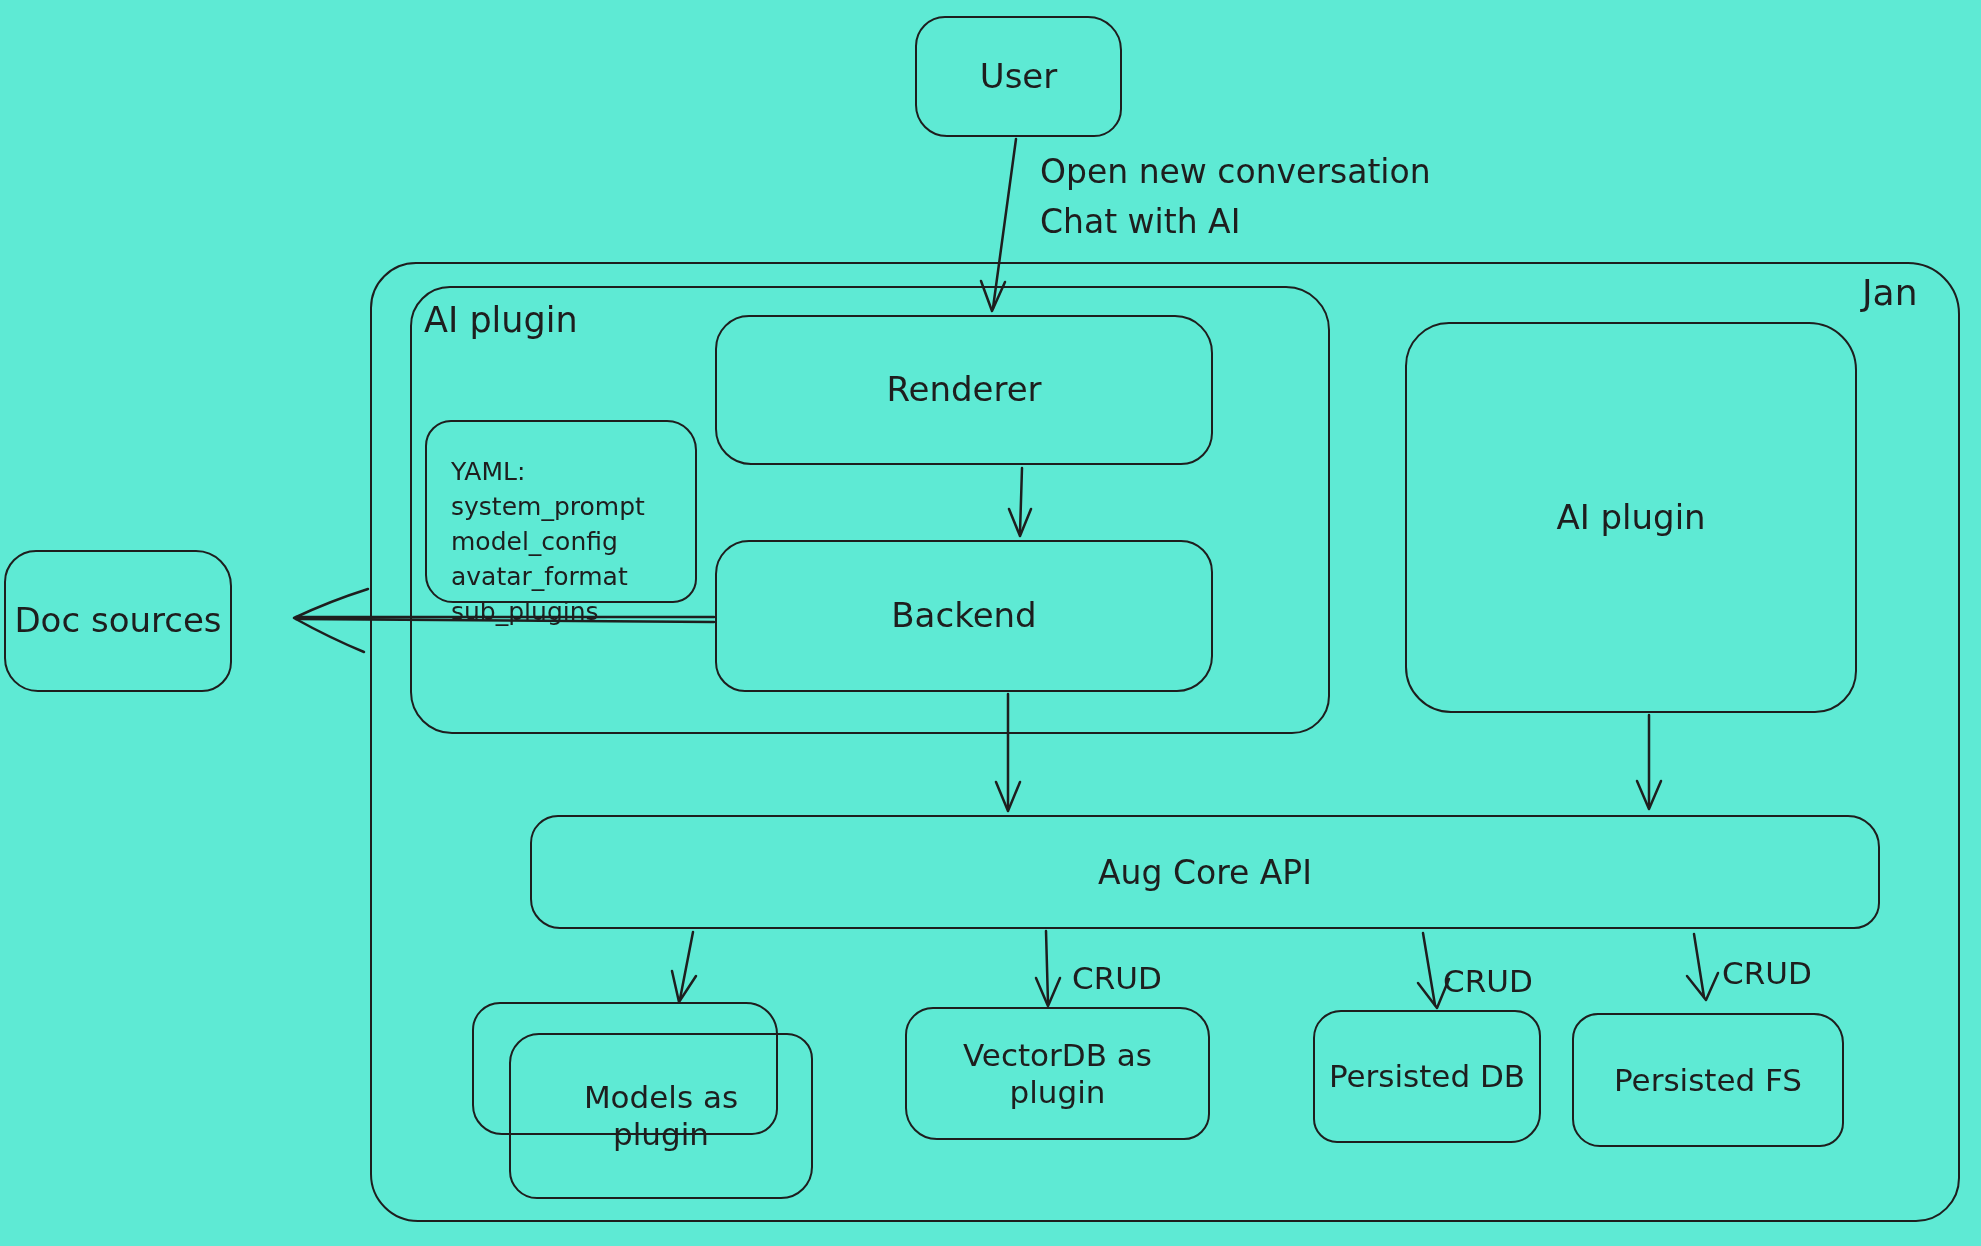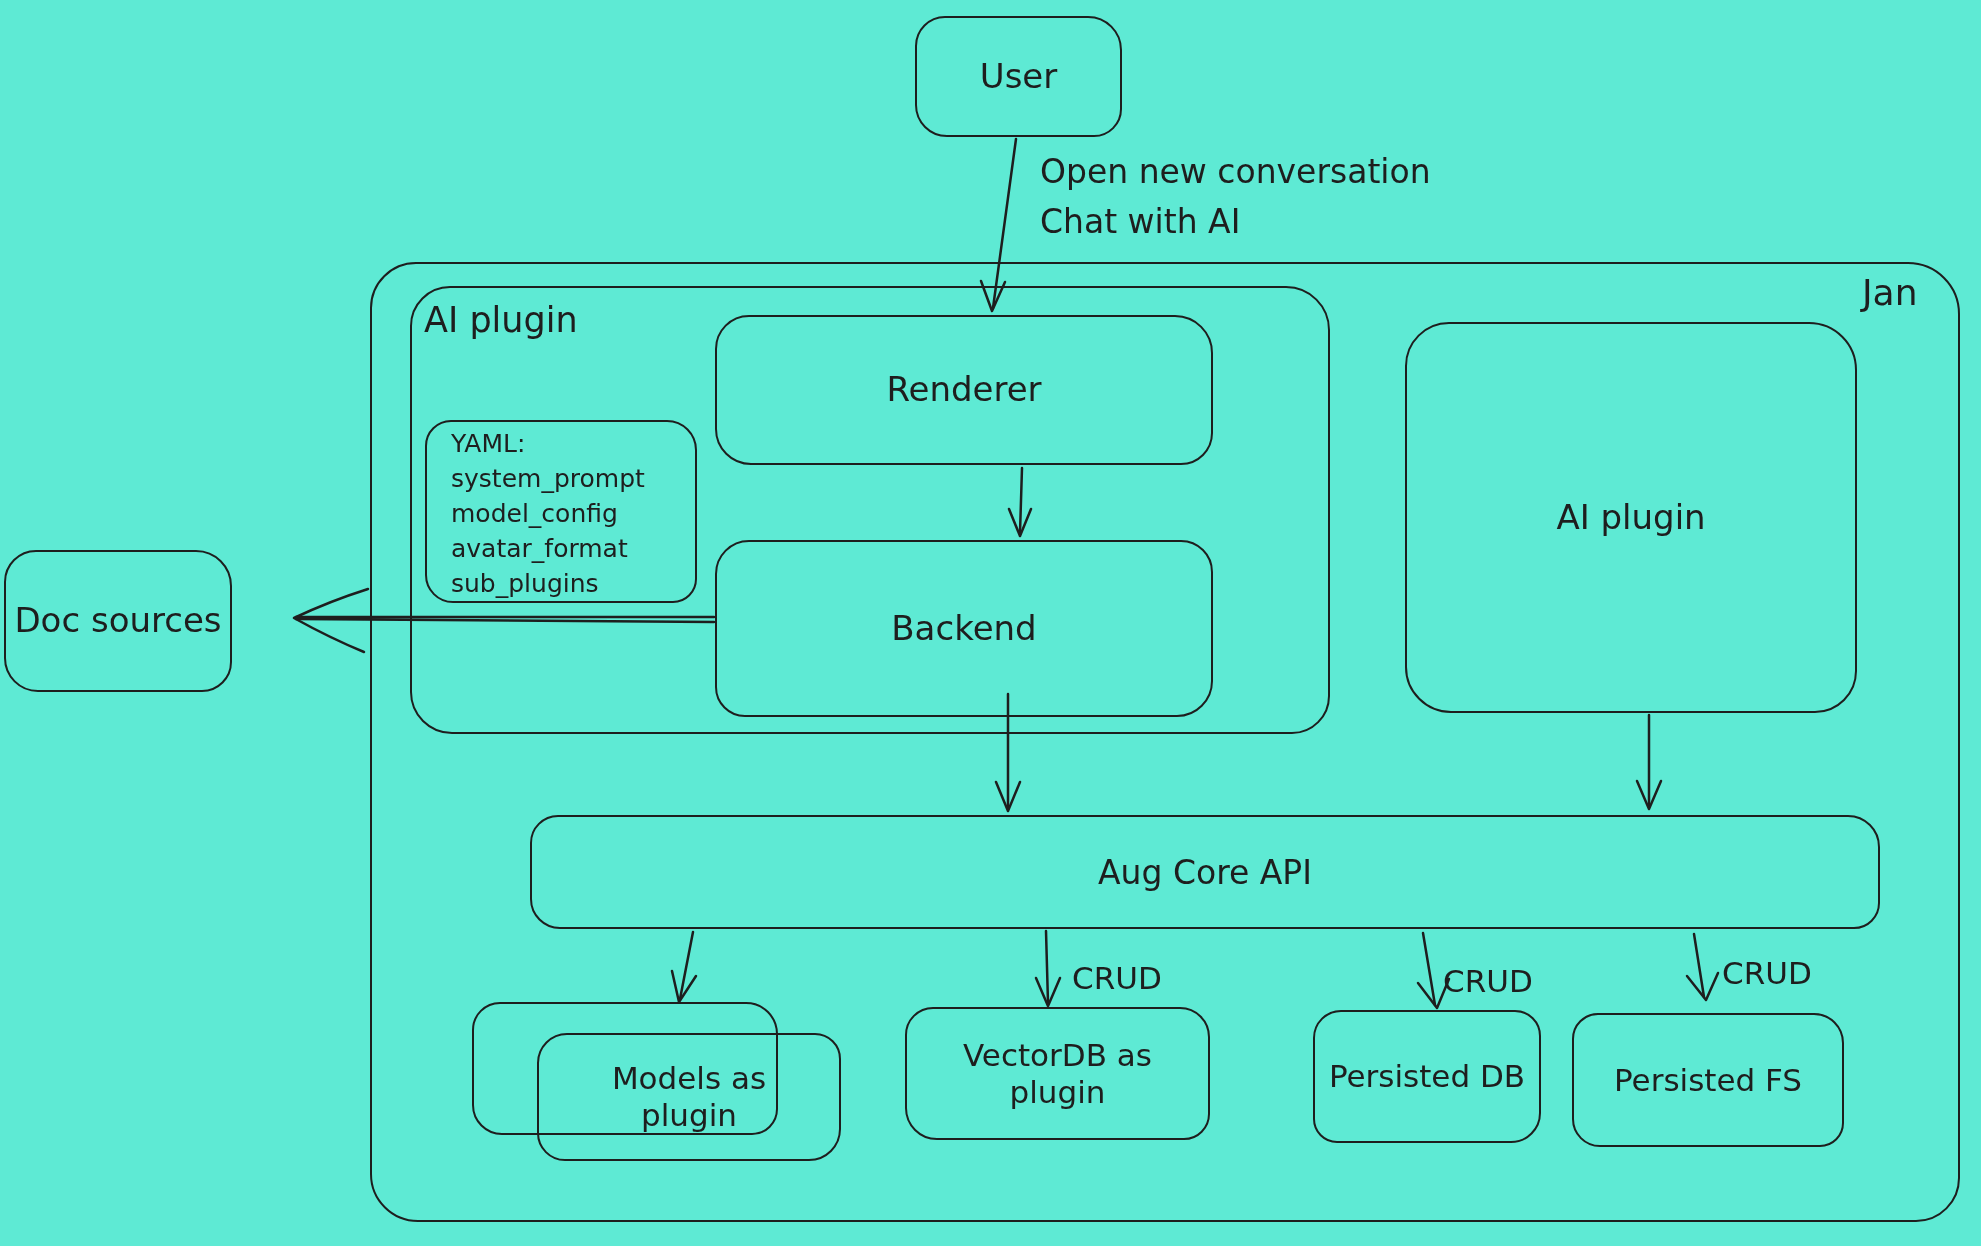--- a/index.html
+++ b/index.html
@@ -12,21 +12,21 @@
     display:flex;align-items:center;justify-content:center;text-align:center;
     color:#1e1e1e;box-sizing:border-box;
   }
   .node-label{font-size:34px;line-height:1.15;}
   .small-label{font-size:31px;line-height:1.18;}
   .edge-label{position:absolute;font-size:33px;color:#1e1e1e;white-space:nowrap;}
   .corner-label{position:absolute;font-size:35px;color:#1e1e1e;white-space:nowrap;}
   .yaml-box{
     position:absolute;border:2.4px solid #1e1e1e;border-radius:26px 30px 24px 28px;
     box-sizing:border-box;display:flex;flex-direction:column;align-items:flex-start;
-    justify-content:flex-start;padding:4px 10px 10px 24px;
+    justify-content:flex-start;padding:32px 10px 10px 24px;
   }
   .yaml-line{font-size:25px;line-height:35px;color:#1e1e1e;white-space:nowrap;}
   svg.arrows{position:absolute;left:0;top:0;pointer-events:none;z-index:50;}
   svg.arrows path{stroke:#1e1e1e;stroke-width:2.5;fill:none;stroke-linecap:round;stroke-linejoin:round;}
 </style>
 </head>
 <body>
 
 <div id="canvas">
 
@@ -50,21 +50,21 @@
   </div>
 
   <div class="yaml-box" style="left:425px;top:420px;width:272px;height:183px;">
     <span class="yaml-line">YAML:</span>
     <span class="yaml-line">system_prompt</span>
     <span class="yaml-line">model_config</span>
     <span class="yaml-line">avatar_format</span>
     <span class="yaml-line">sub_plugins</span>
   </div>
 
-  <div class="box node-label" style="left:715px;top:540px;width:498px;height:177px;border-radius:34px 32px 36px 30px;">
+  <div class="box node-label" style="left:715px;top:540px;width:498px;height:152px;border-radius:34px 32px 36px 30px;">
     <span>Backend</span>
   </div>
 
   <div class="box node-label" style="left:1405px;top:322px;width:452px;height:391px;border-radius:44px 48px 42px 46px;">
     <span>AI plugin</span>
   </div>
 
   <div class="box node-label" style="left:4px;top:550px;width:228px;height:142px;border-radius:32px 36px 30px 34px;">
     <span>Doc sources</span>
   </div>
@@ -72,21 +72,21 @@
   <div class="box" style="left:530px;top:815px;width:1350px;height:114px;border-radius:28px 32px 26px 30px;font-size:33px;">
     <span>Aug Core API</span>
   </div>
 
   <span class="edge-label" style="left:1072px;top:960px;font-size:31px;">CRUD</span>
   <span class="edge-label" style="left:1443px;top:963px;font-size:31px;">CRUD</span>
   <span class="edge-label" style="left:1722px;top:955px;font-size:31px;">CRUD</span>
 
   <div class="box" style="left:472px;top:1002px;width:306px;height:133px;border-radius:28px 32px 26px 30px;">
   </div>
-  <div class="box small-label" style="left:537px;top:1033px;width:304px;height:128px;border-radius:30px 26px 32px 28px;justify-content:center;">
+  <div class="box small-label" style="left:509px;top:1033px;width:304px;height:166px;border-radius:30px 26px 32px 28px;justify-content:center;">
     <span style="display:inline-block;width:215px;">Models as plugin</span>
   </div>
 
   <div class="box small-label" style="left:905px;top:1007px;width:305px;height:133px;border-radius:28px 30px 26px 32px;">
     <span style="display:inline-block;width:235px;">VectorDB as plugin</span>
   </div>
 
   <div class="box small-label" style="left:1313px;top:1010px;width:228px;height:133px;border-radius:28px 26px 30px 24px;">
     <span>Persisted DB</span>
   </div>

